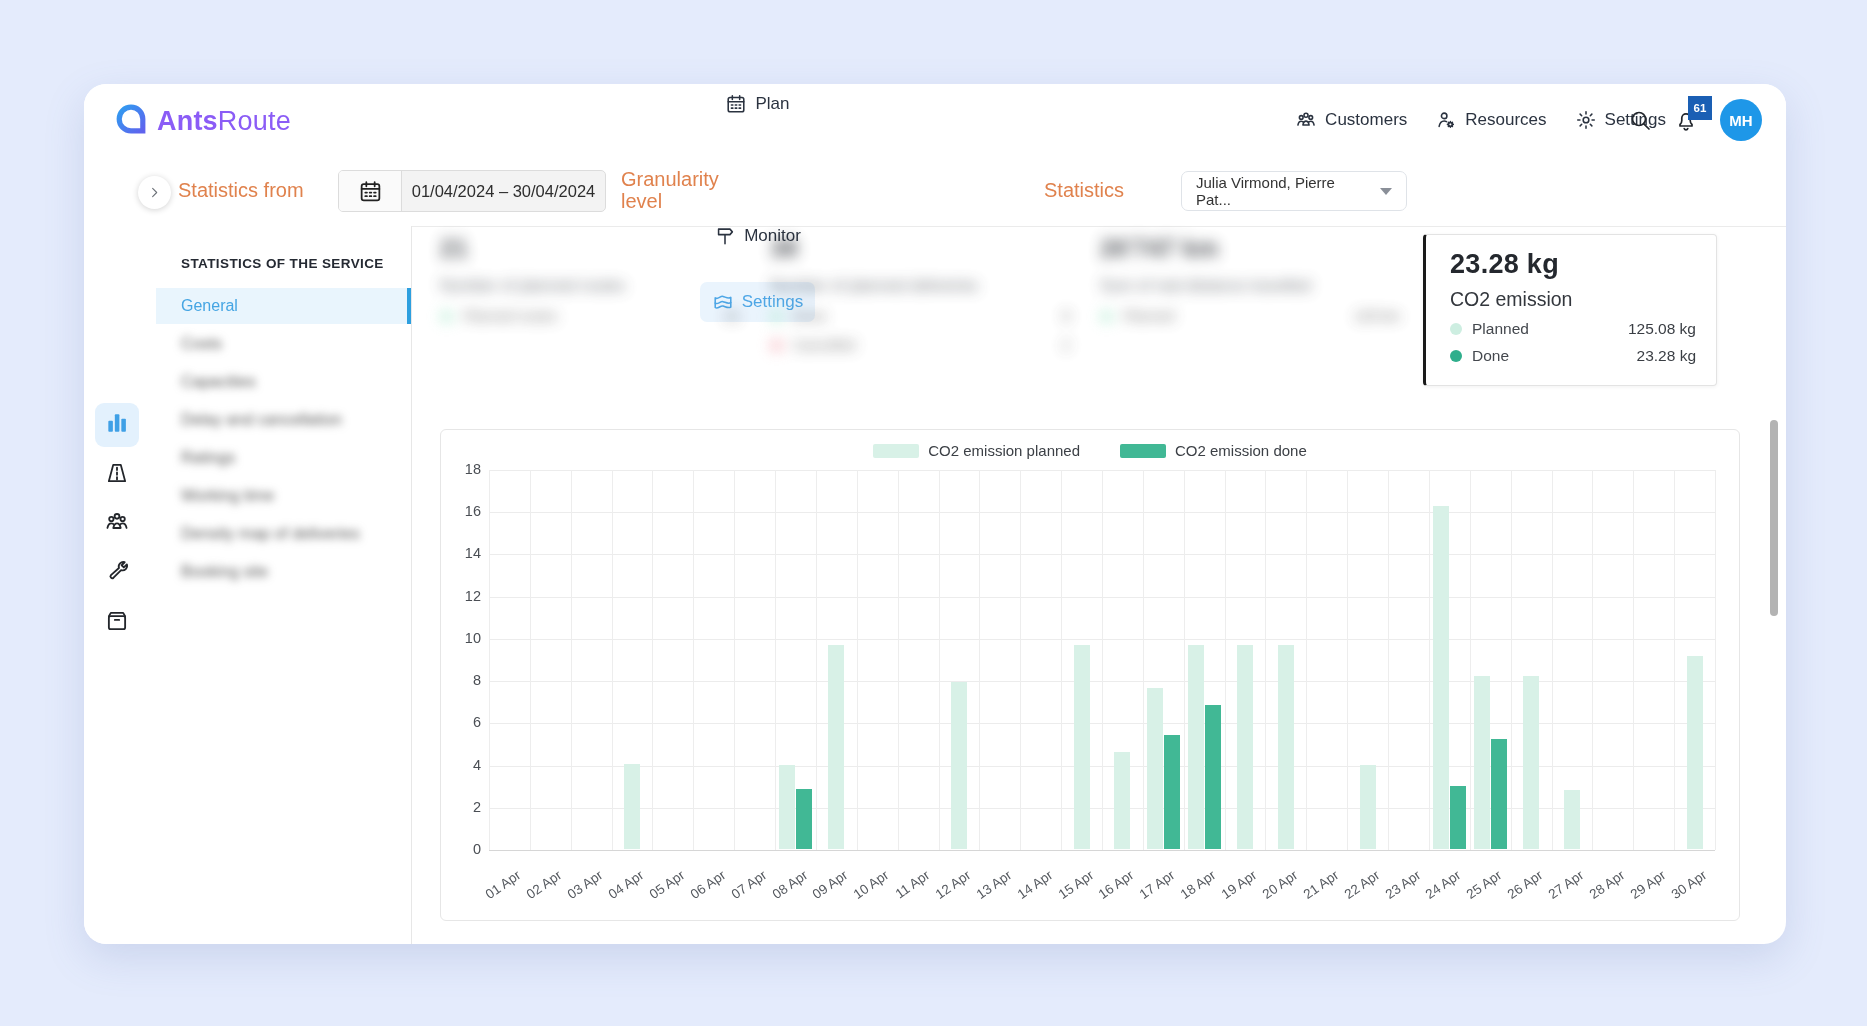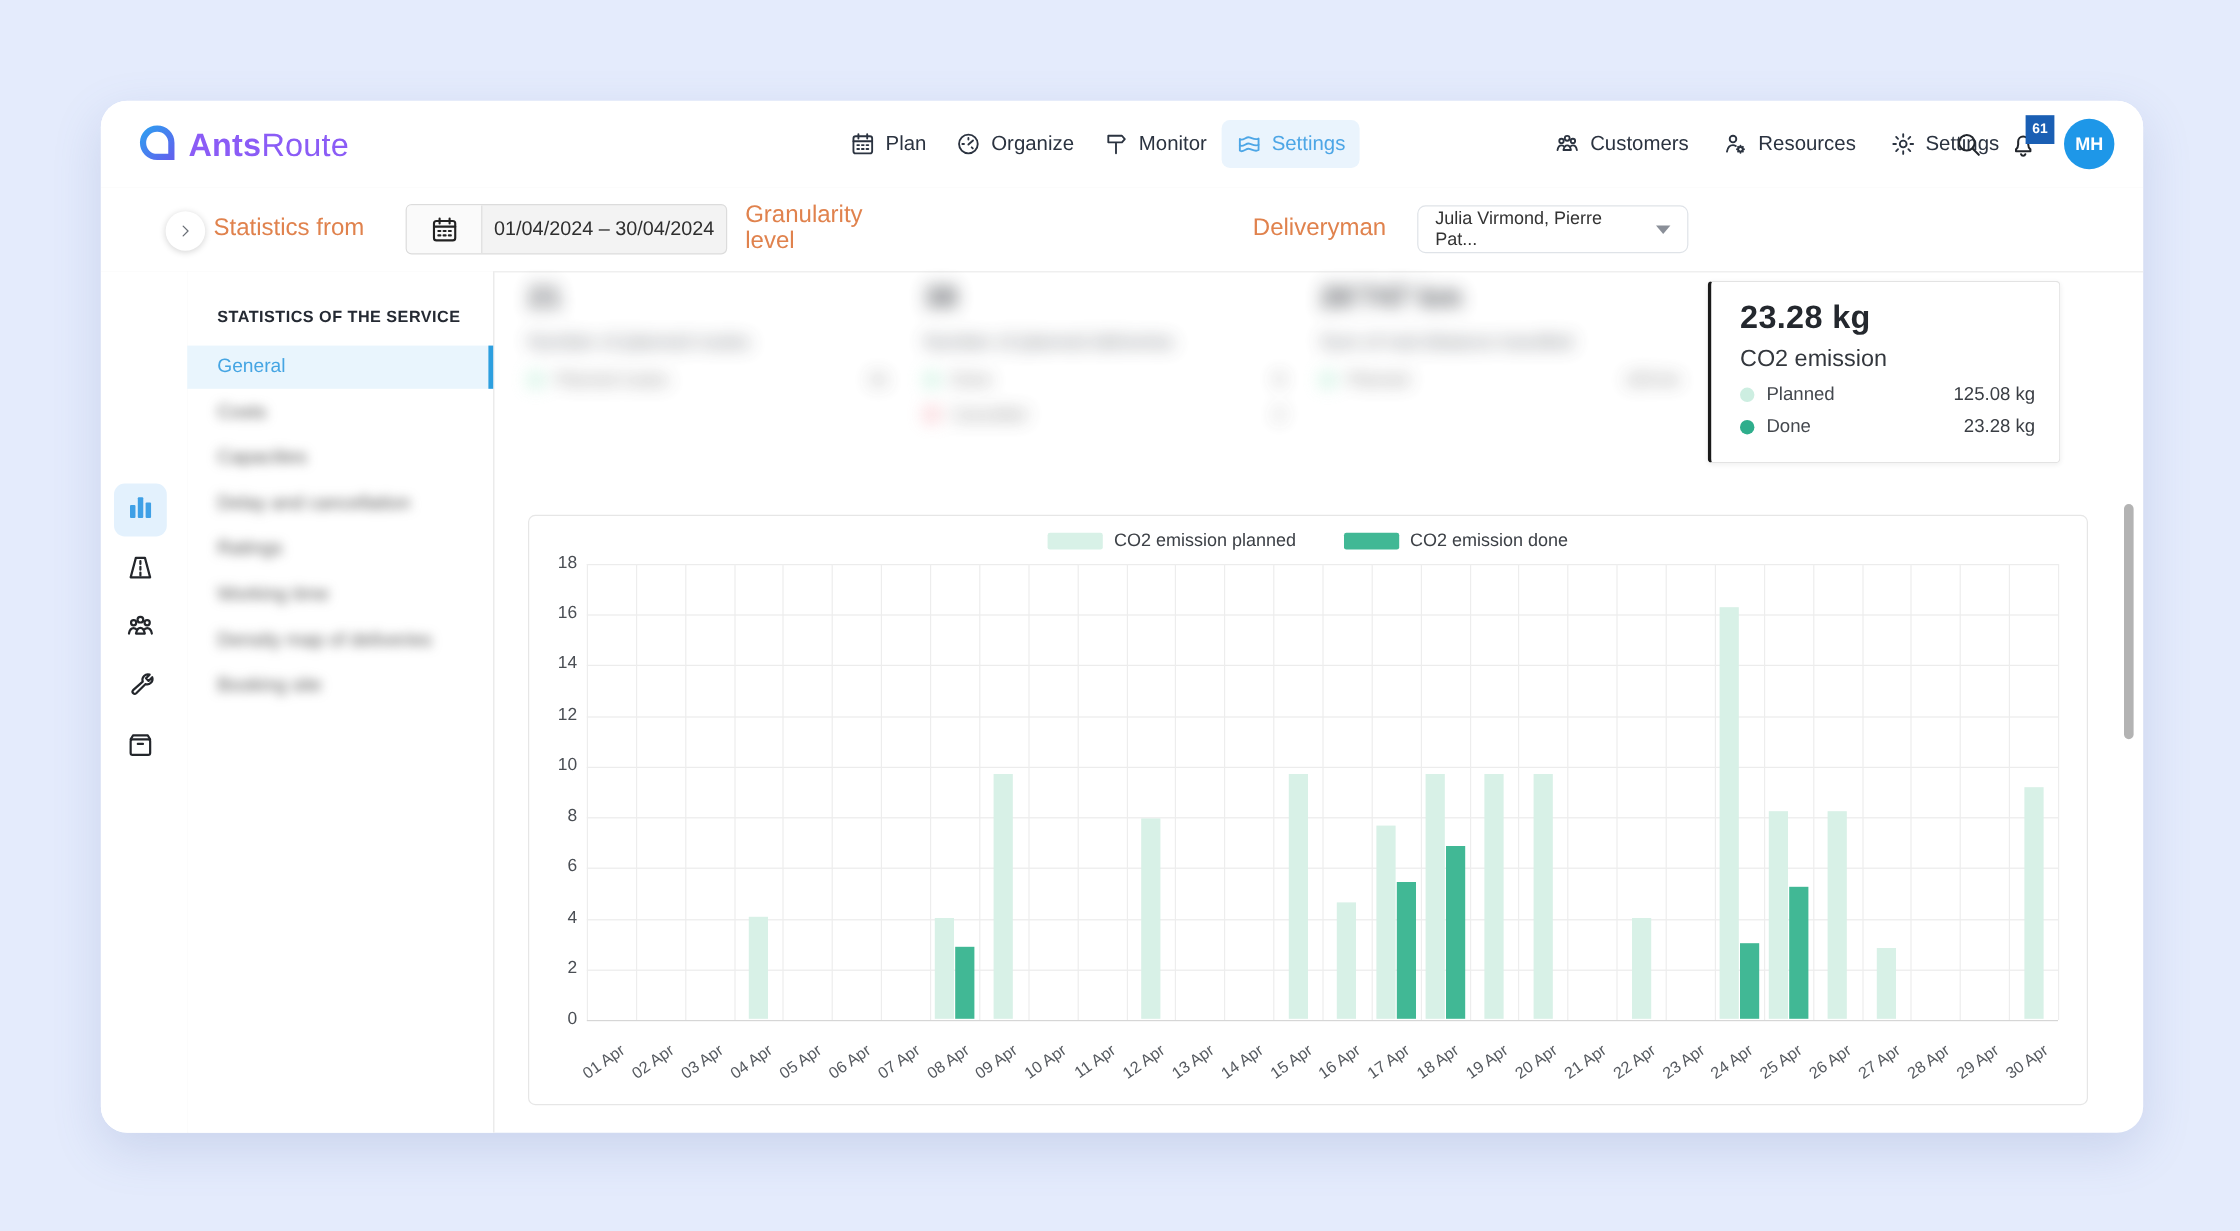--- a/index.html
+++ b/index.html
@@ -9,21 +9,21 @@
   
   .navbar{position:absolute;left:0;top:0;width:100%;height:72px;border-bottom:1px solid #ededed;background:#fff;}
   .logo{position:absolute;left:30px;top:18px;display:flex;align-items:center;gap:9px;}
   .logo-text{font-size:27px;color:#8b5cf6;letter-spacing:.2px;}
   .logo-text b{font-weight:700;}
   .warehouse{position:absolute;left:254px;top:16px;display:flex;align-items:center;gap:14px;}
   .warehouse-label{font-size:16.5px;color:#2b3340;}
   .select-box{display:flex;align-items:center;justify-content:space-between;background:#fff;
     border:1px solid #dfe3e8;border-radius:7px;height:40px;padding:0 14px;box-sizing:border-box;font-size:16px;color:#333;}
   .caret{width:0;height:0;border-left:6px solid transparent;border-right:6px solid transparent;border-top:7px solid #8a8f98;margin-left:12px;}
-  .nav-center{position:absolute;left:612px;top:0;height:72px;display:flex;align-items:center;}
+  .nav-center{position:absolute;left:612px;top:0;height:72px;display:flex;align-items:center;gap:26px;flex-direction:column;}
   .nav-right{position:absolute;right:118px;top:0;height:72px;display:flex;align-items:center;gap:24px;}
   .nav-item{display:flex;align-items:center;gap:8px;font-size:17px;color:#2b3340;cursor:pointer;padding:9px 12px;border-radius:7px;}
   .nav-item .ic svg{width:22px;height:22px;display:block;}
   .nav-item.active{background:#eaf4fd;color:#4da6e6;}
   svg.line{fill:none;stroke:currentColor;stroke-width:1.7;stroke-linecap:round;stroke-linejoin:round;}
   svg.fill{fill:currentColor;stroke:none;}
   .nav-tools{position:absolute;right:24px;top:0;height:72px;display:flex;align-items:center;gap:22px;}
   .tool-btn{position:relative;color:#22262c;cursor:pointer;}
   .tool-btn svg{width:24px;height:24px;display:block;}
   .badge{position:absolute;right:-14px;top:-12px;background:#1a5fb4;color:#fff;font-size:11.5px;font-weight:700;
@@ -215,21 +215,21 @@
             <path d="M3.5 9.5h17M8 3v4M16 3v4"></path>
             <path d="M7 13h1.6M11.2 13h1.6M15.4 13h1.6M7 16.5h1.6M11.2 16.5h1.6M15.4 16.5h1.6"></path>
           </svg>
       </div>
       <div class="date-text">01/04/2024 – 30/04/2024</div>
     </div>
     <div class="orange-label f-gran-label">
       <div>Granularity</div>
       <div>level</div>
     </div>
-    <div class="orange-label f-del-label">Deliveryman</div>
+    <div class="orange-label f-del-label">Statistics</div>
     <div class="select-box del-select">
       <span>Julia Virmond, Pierre Pat...</span>
       <span class="caret"></span>
     </div>
   </div>
 
   <div class="rail" id="rail">
       <div class="rail-item active" style="top: 177px;">
         <span><svg class="fill" viewBox="0 0 24 24">
             <rect x="4" y="10" width="4.2" height="10" rx="0.8"></rect>

